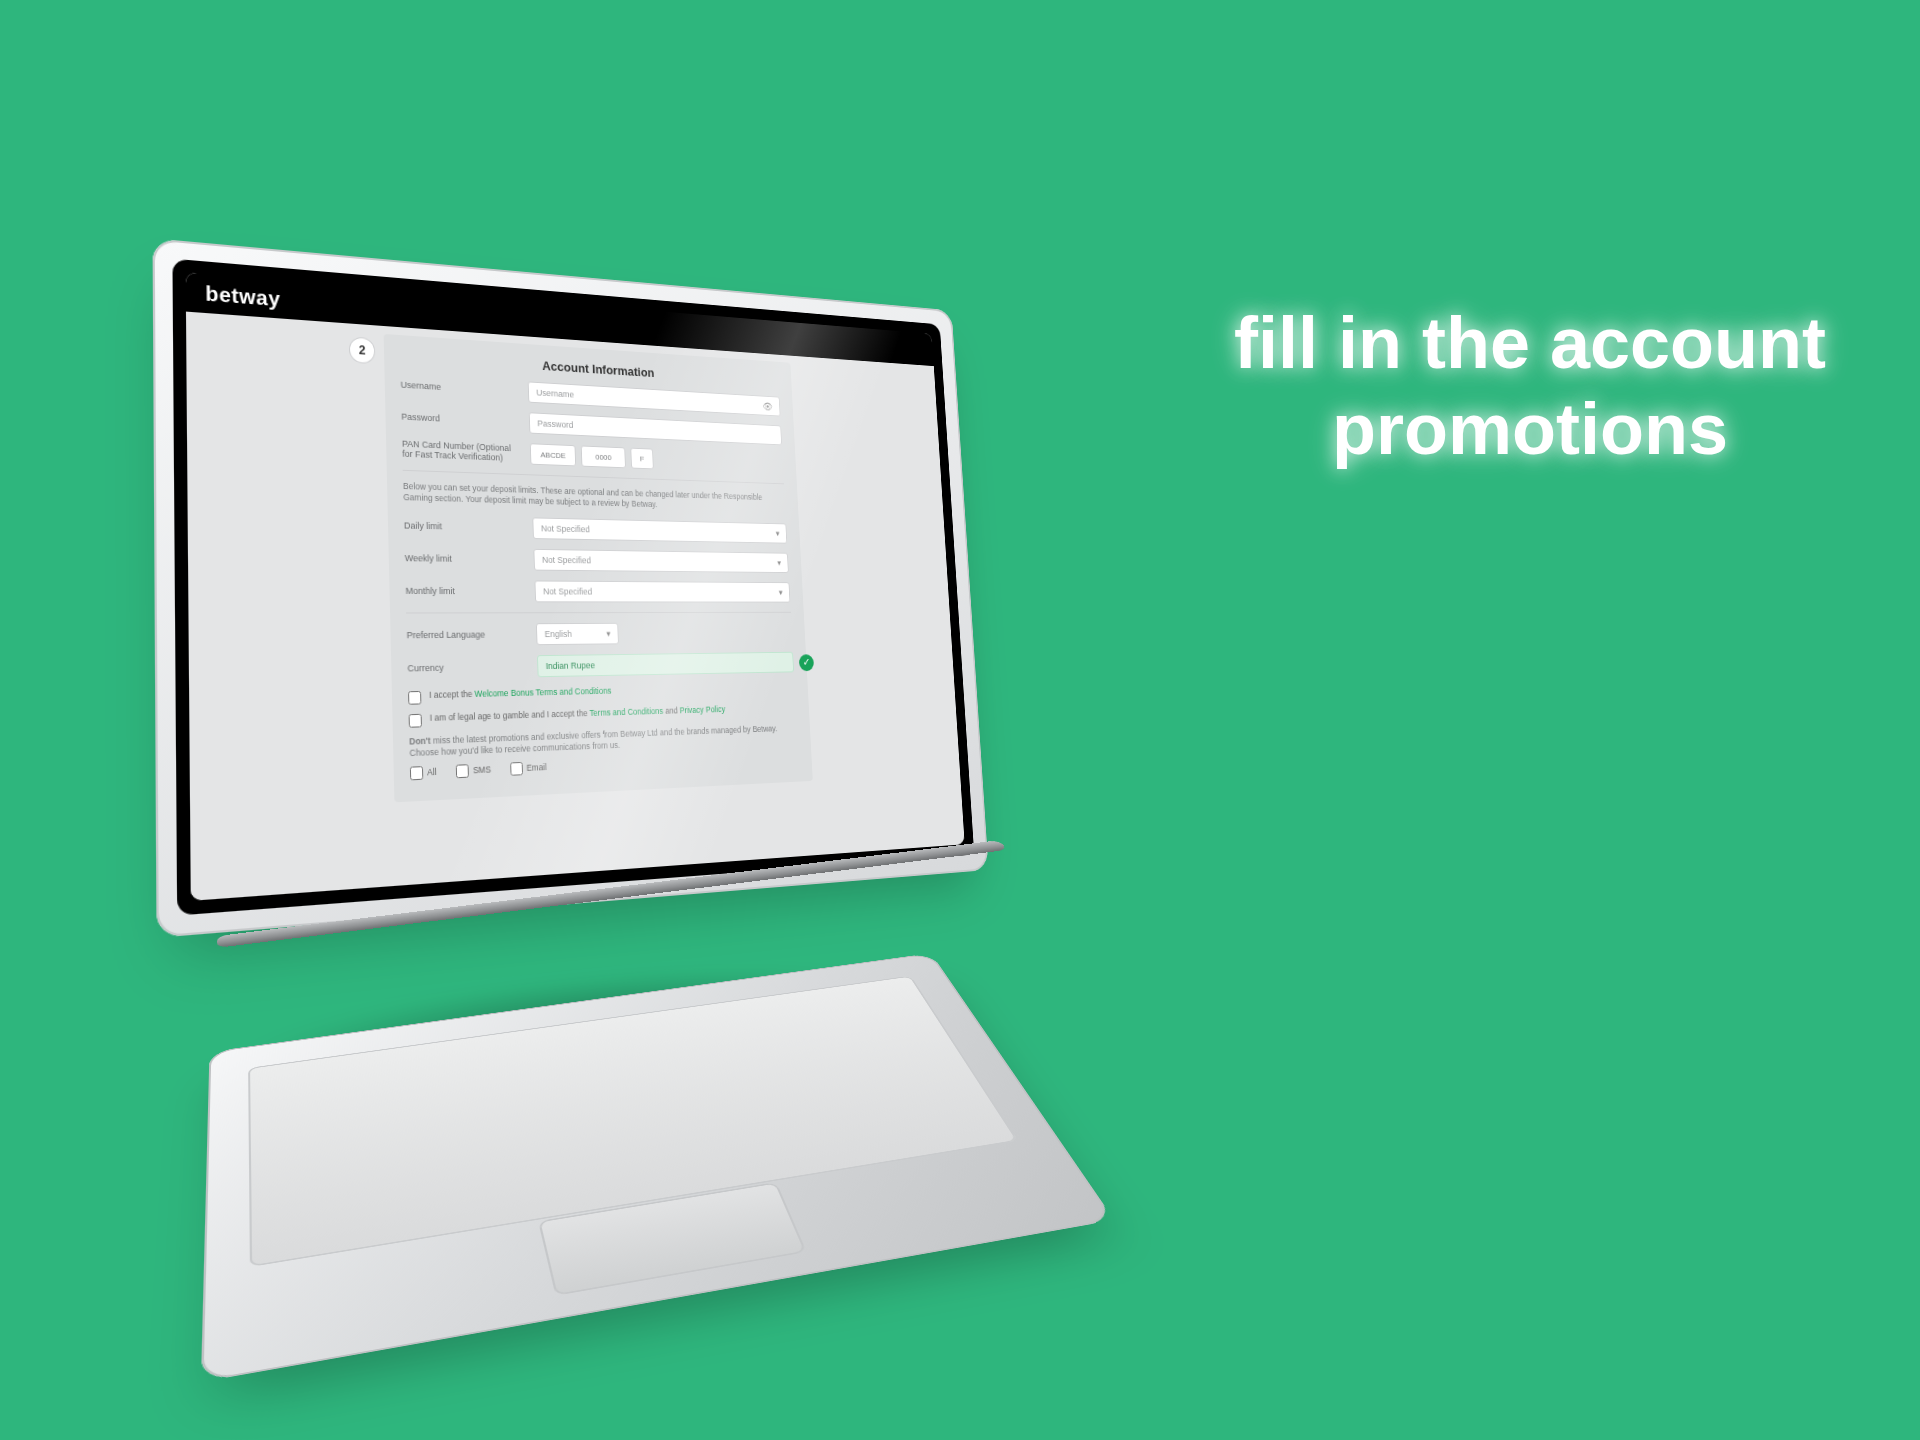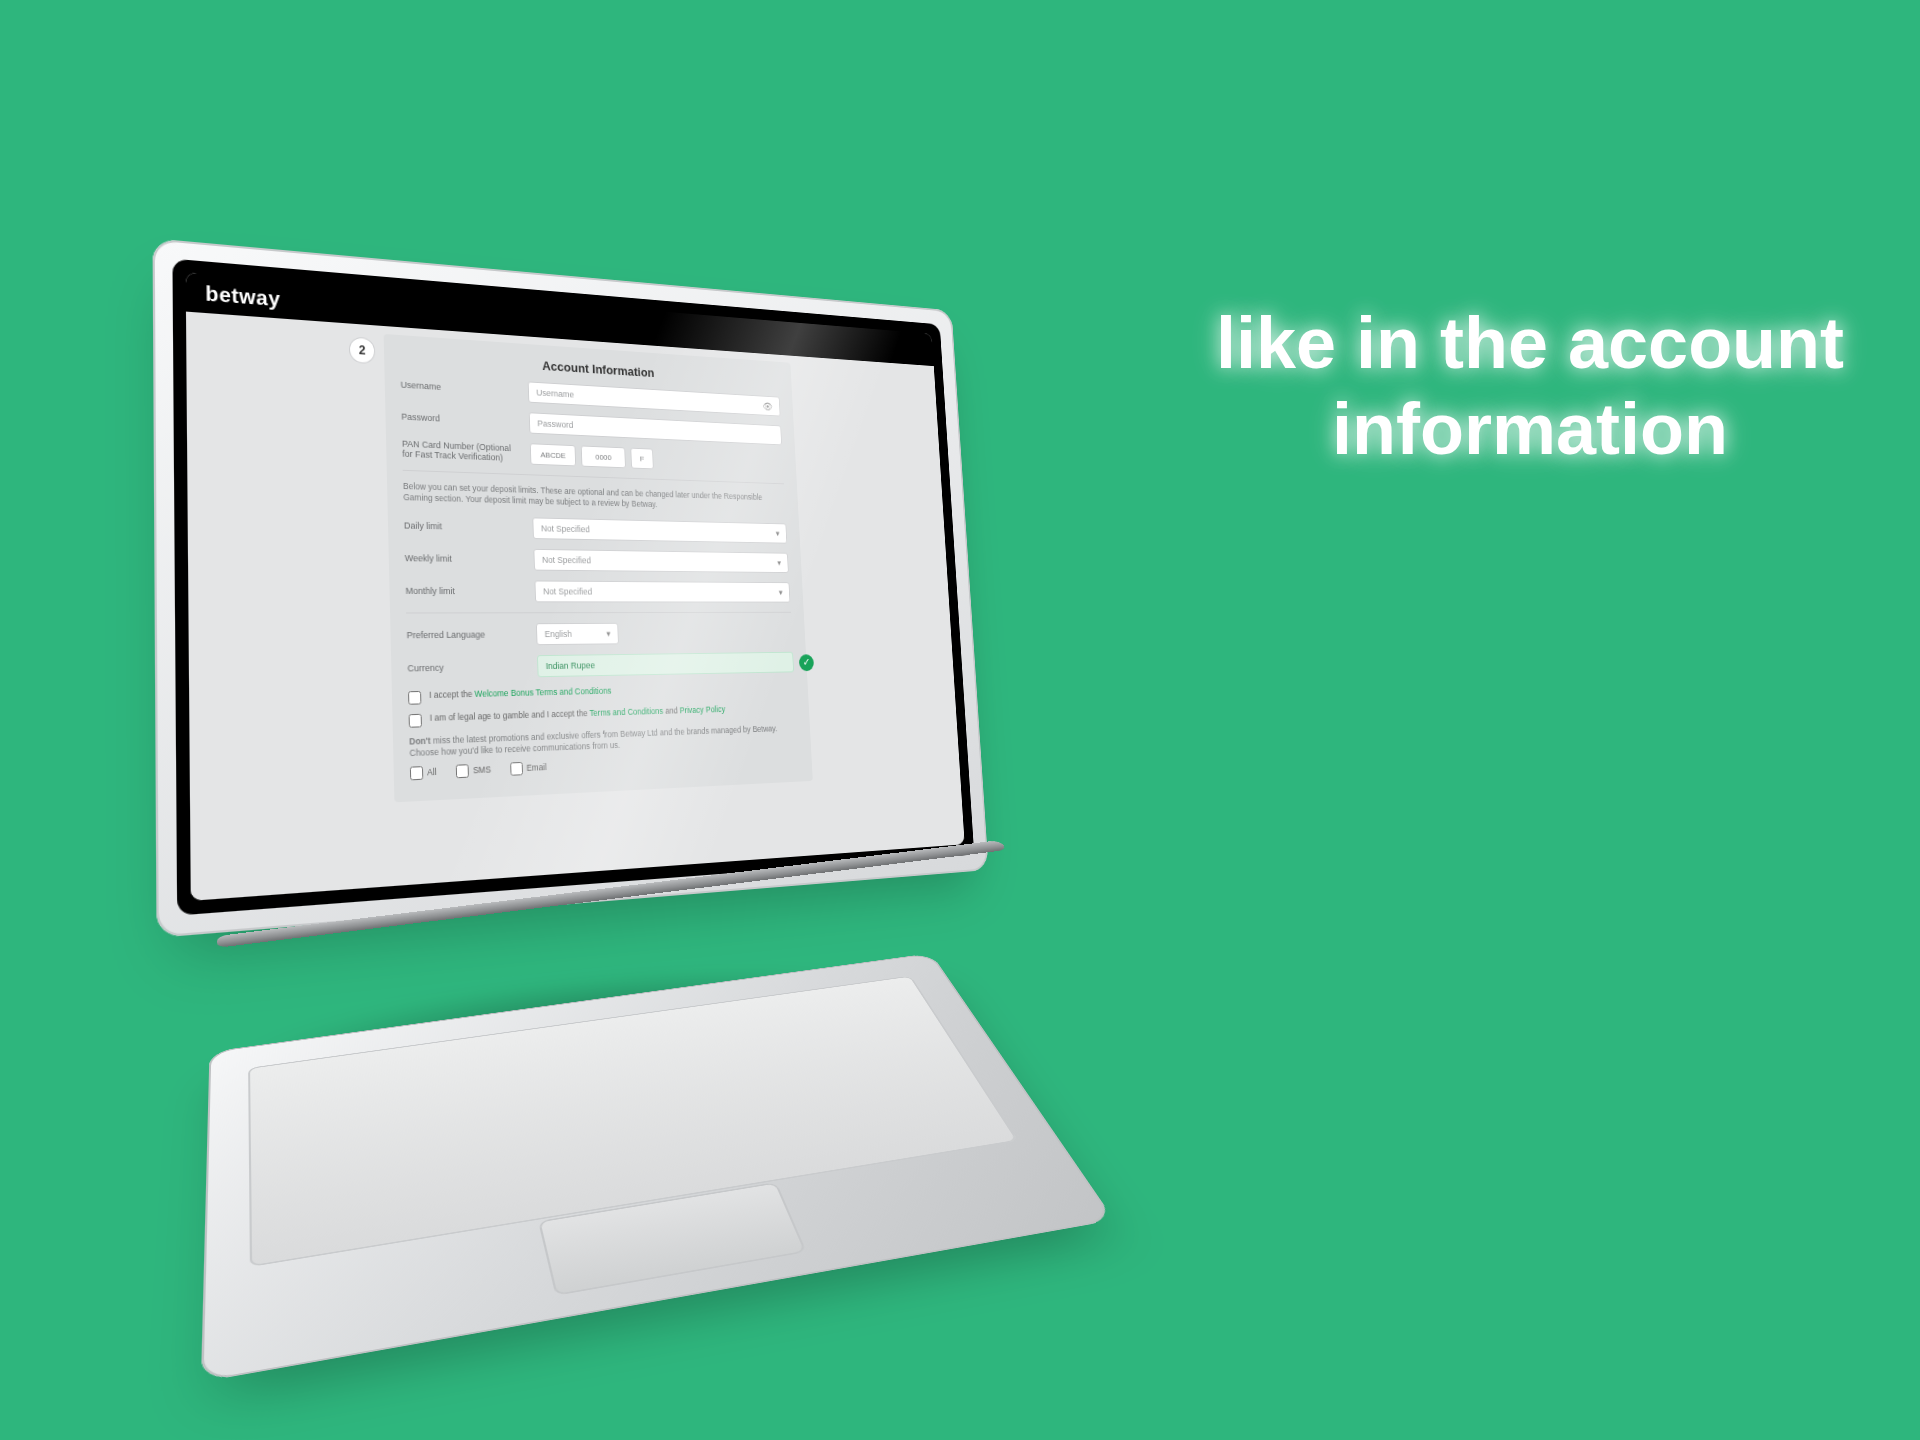--- a/index.html
+++ b/index.html
@@ -84,21 +84,21 @@
 .chk{display:flex;align-items:flex-start;gap:8px;margin:8px 0;font-size:8.5px;color:#666;}
 .chk input{margin-top:1px;}
 .link{color:#19a35a;}
 .commrow{display:flex;align-items:center;gap:20px;margin-top:6px;font-size:8.5px;color:#666;}
 .commrow label{display:flex;align-items:center;gap:4px;}
 </style>
 </head>
 <body>
 
 <div class="stage">
-  <div class="headline">like in the account information</div>
+  <div class="headline">fill in the account promotions</div>
 
   <div class="scene">
     <div class="lap-shadow"></div>
 
     <div class="lid">
       <div class="bezel"></div>
       <div class="screen">
         <div class="topbar">
           <span class="brand">betway</span>
         </div>

